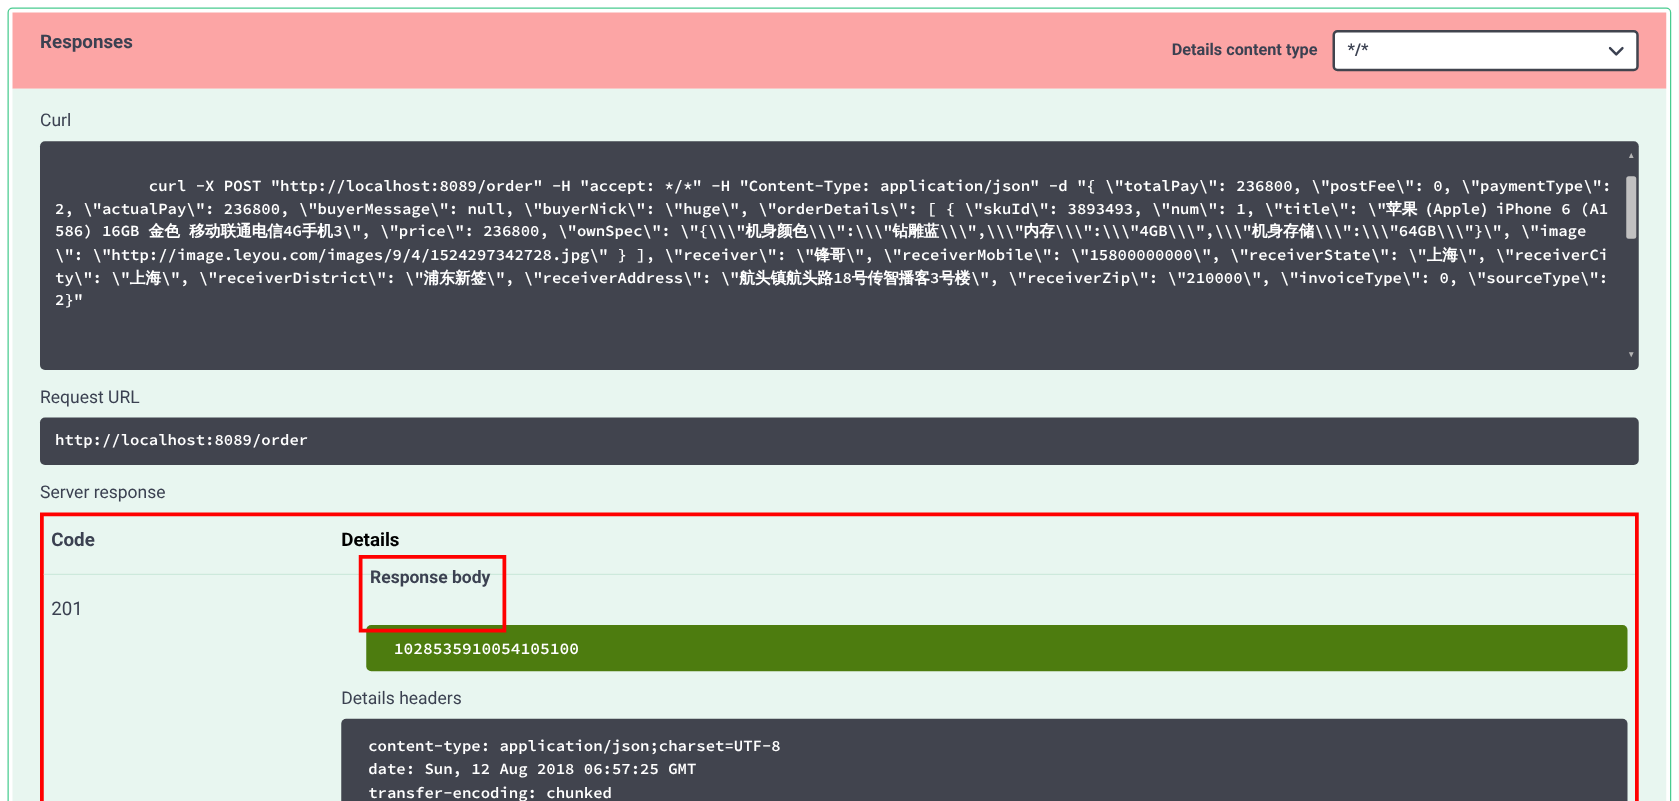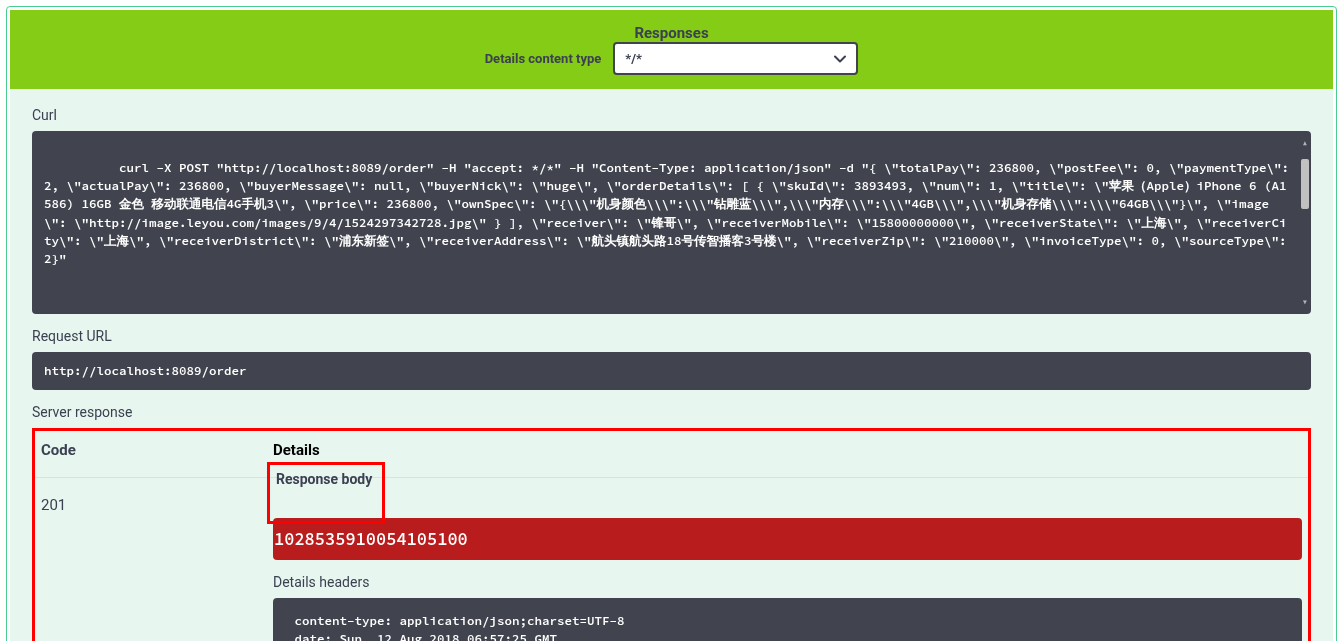--- a/index.html
+++ b/index.html
@@ -16,24 +16,22 @@
       border: 1px solid #49cc90;
       border-radius: 4px;
       padding: 3px;
     }
     .inner-container {
       background: #fff;
     }
     .responses-header {
       display: flex;
       justify-content: space-between;
-      align-items: center;
       padding: 14px 22px;
-      background: #84cc16;
-      flex-direction: column;
+      background: #fca5a5;
     }
     .responses-title {
       font-size: 15px;
       font-weight: 700;
       color: #3b4151;
     }
     .content-type-group {
       display: flex;
       align-items: center;
       gap: 12px;
@@ -157,28 +155,29 @@
     .response-body-section {
       margin-bottom: 14px;
     }
     .rb-label-text {
       font-size: 14px;
       font-weight: 700;
       color: #3b4151;
     }
     .response-body-wrap {
       position: relative;
+      margin-left: 20px;
     }
     .response-body-full {
-      background: #b91c1c;
-      border-radius: 4px;
-      padding: 10px 1px;
+      background: #4d7c0f;
+      border-radius: 4px;
+      padding: 10px 22px;
       color: #fff;
       font-family: "Source Code Pro", Consolas, Monaco, monospace;
-      font-size: 17px;
+      font-size: 13px;
       font-weight: 600;
       position: relative;
     }
     .red-overlay-label {
       position: absolute;
       top: -30px;
       left: -6px;
       border: 3px solid #ff0000;
       padding: 4px 10px 23px 6px;
       height: 62px;

